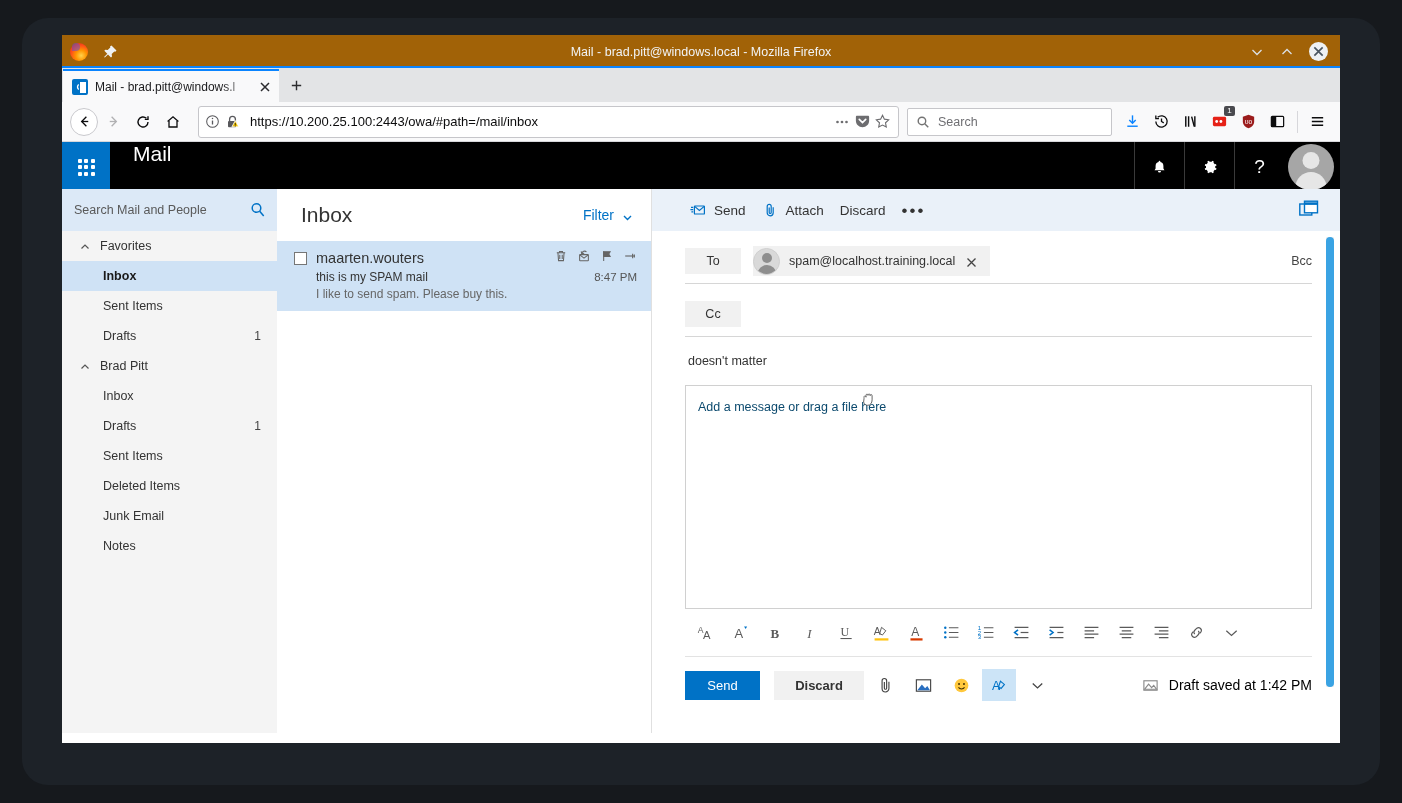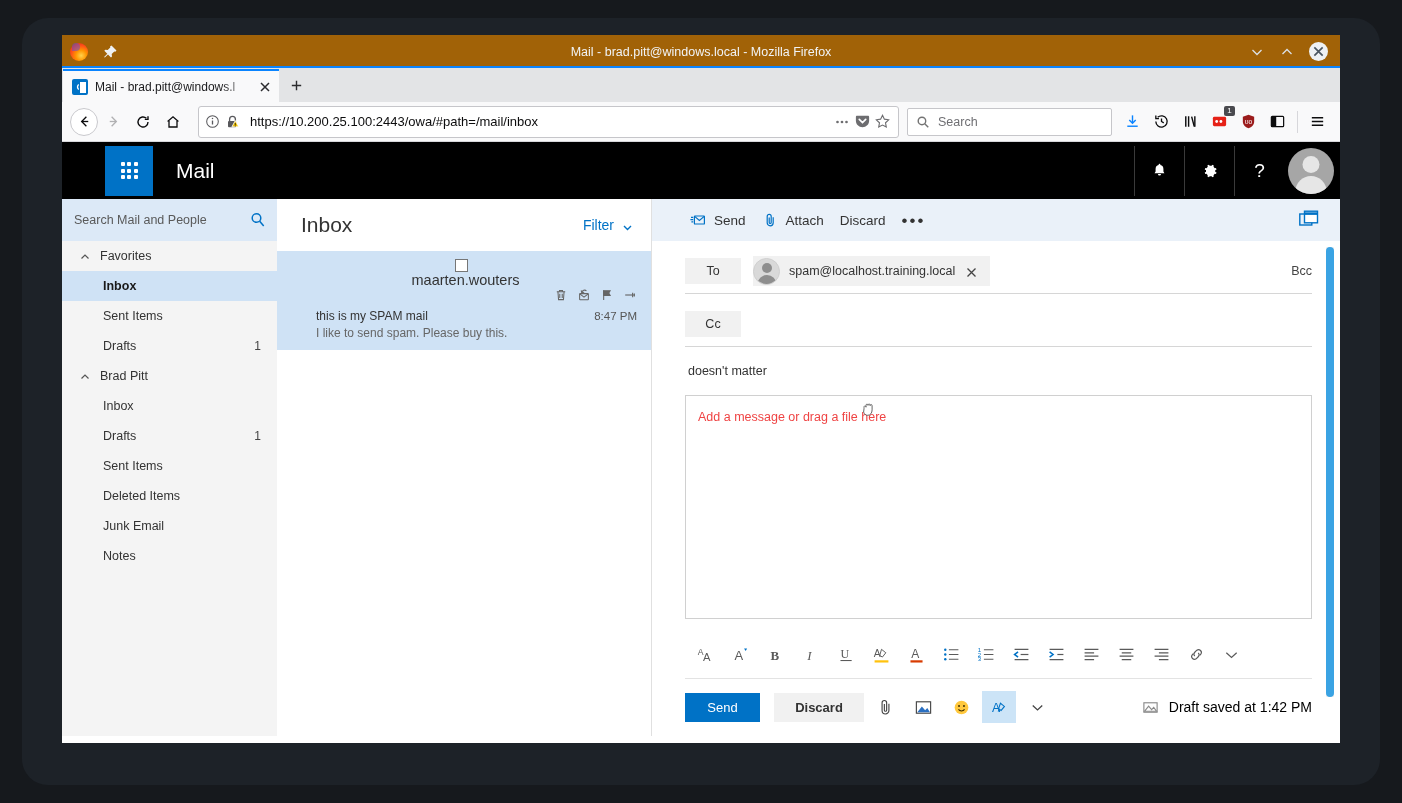--- a/index.html
+++ b/index.html
@@ -157,21 +157,21 @@
     background: #4a4a4f; color: #fff; font-size: 8px;
     border-radius: 2px; padding: 0 2px; line-height: 10px;
     min-width: 11px; text-align: center;
   }
   .divider-v { width: 1px; height: 22px; background: #d7d7db; margin: 0 5px; }
 
   
   #owa { position: relative; height: 594px; background: #fff; overflow: hidden; }
 
   #owa-topbar {
-    height: 57px; background: #000; display: flex; align-items: center; padding-left: 43px;
+    height: 47px; background: #000; display: flex; align-items: flex-start;
   }
   #waffle {
     width: 48px; height: 50px; background: #0072c6; flex: none;
     display: flex; align-items: center; justify-content: center;
   }
   .waffle-grid {
     width: 17px; height: 17px; display: grid;
     grid-template-columns: repeat(3, 1fr); grid-template-rows: repeat(3, 1fr);
     gap: 2.5px;
   }
@@ -232,21 +232,21 @@
   #list-title { font-size: 21px; color: #333; }
   #list-filter {
     margin-left: auto; display: flex; align-items: center;
     color: #0072c6; font-size: 14px;
   }
   #list-filter .chev { width: 11px; height: 11px; margin-left: 8px; }
   .msg-row {
     background: #cfe2f5; padding: 8px 14px 10px 14px;
     border-left: 3px solid #cfe2f5; position: relative; cursor: default;
   }
-  .msg-line1 { display: flex; align-items: center; flex-direction: column; }
+  .msg-line1 { display: flex; align-items: center; }
   .msg-check {
     width: 13px; height: 13px; border: 1px solid #767676;
     background: #fff; flex: none; margin-right: 9px;
   }
   .msg-sender { font-size: 14.5px; color: #333; }
   .msg-actions { margin-left: auto; display: flex; align-items: center; gap: 9px; color: #666; }
   .msg-actions svg { width: 14px; height: 14px; }
   .msg-line2 {
     display: flex; align-items: baseline; margin-top: 3px; padding-left: 22px;
   }
@@ -303,22 +303,22 @@
   .bcc-link { margin-left: auto; font-size: 12.5px; color: #444; }
   .recip-sep { height: 1px; background: #d6d6d6; }
 
   #subject-row {
     height: 48px; display: flex; align-items: center;
     font-size: 12.5px; color: #333; padding-left: 3px;
   }
 
   #body-box {
     border: 1px solid #d0d0d0; height: 224px;
-    padding: 14px 12px; font-size: 12.5px; color: #ef4444;
-    margin-bottom: 12px;
+    padding: 14px 12px; font-size: 12.5px; color: #0c4a6e;
+    margin-bottom: 0;
   }
 
   #format-bar {
     height: 48px; display: flex; align-items: center;
     border-bottom: 1px solid #e3e3e3;
     padding-left: 4px; gap: 0;
   }
   .fmt {
     width: 35px; height: 35px; flex: none;
     display: flex; align-items: center; justify-content: center;

